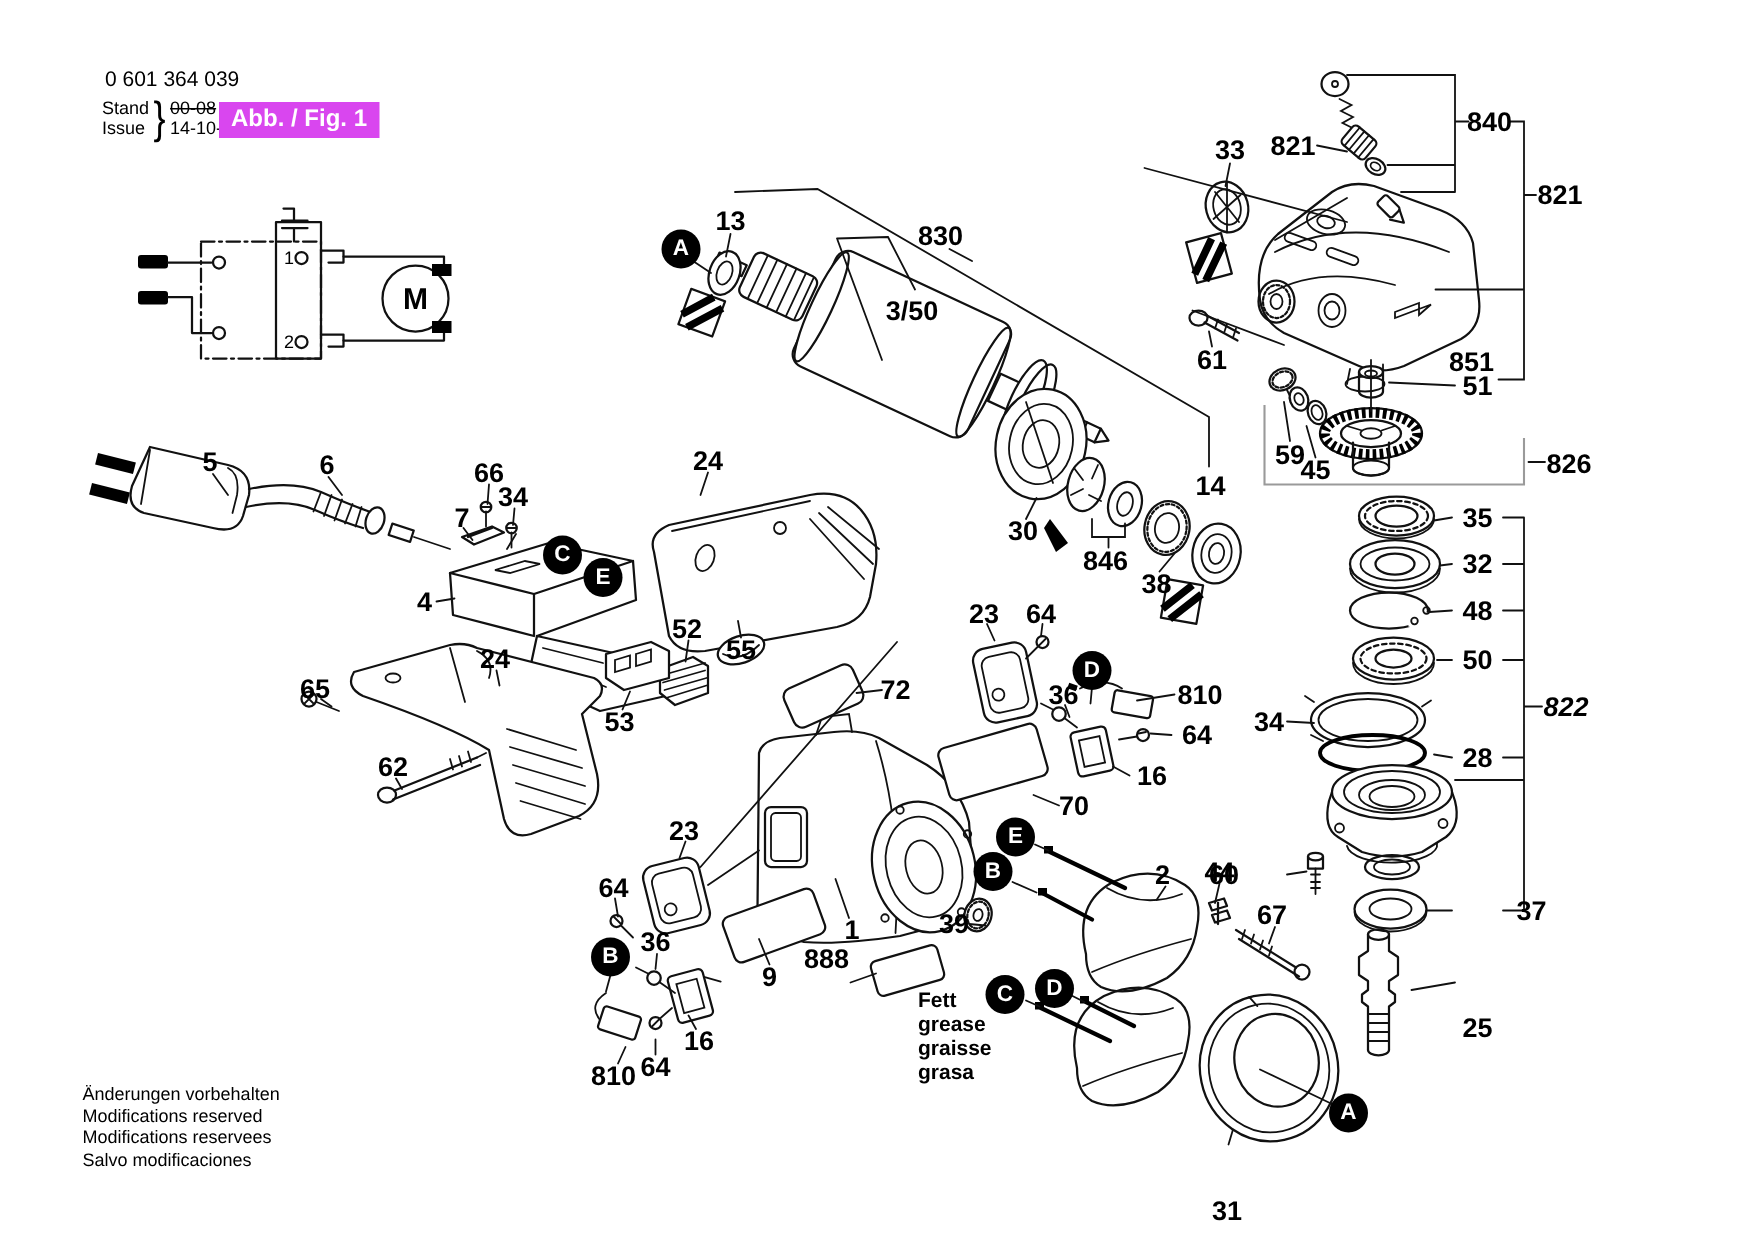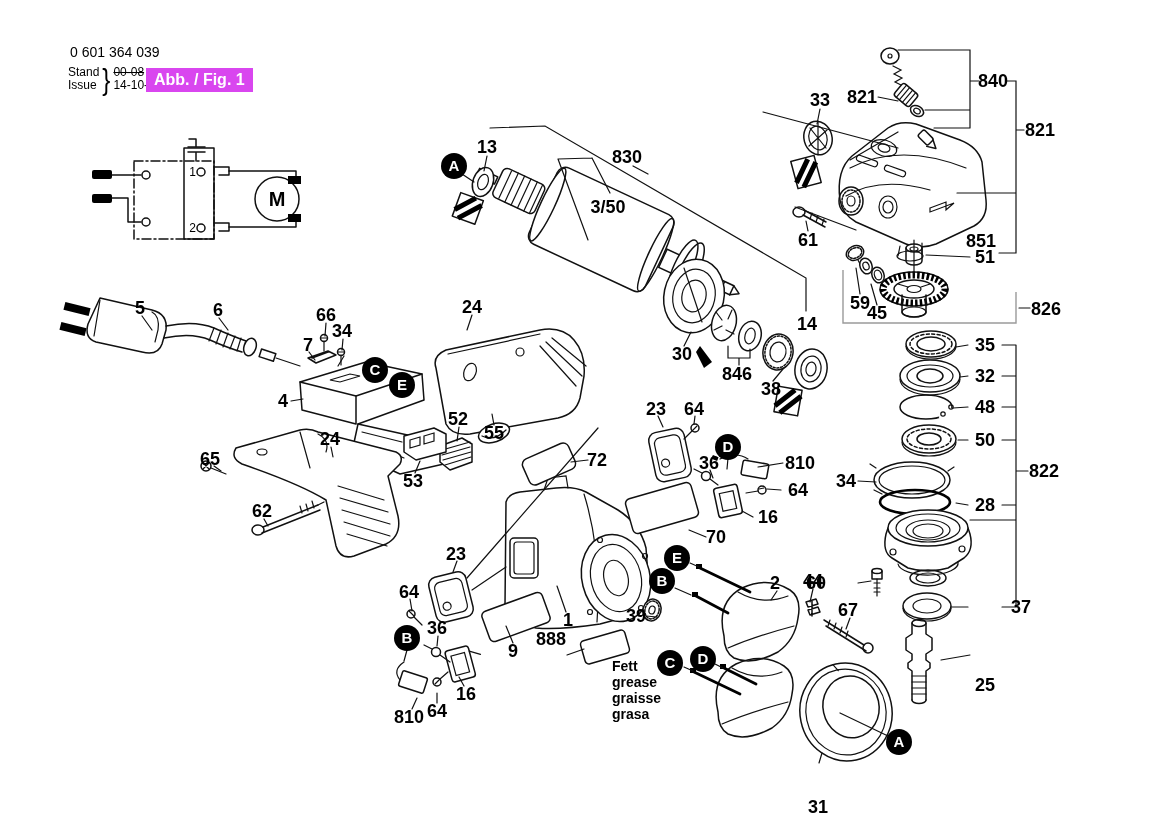--- a/index.html
+++ b/index.html
@@ -43,20 +43,26 @@
       <span>Issue</span>
     </div>
     <span class="brace">}</span>
     <div class="hdr-col">
       <span class="strike">00-08</span>
       <span>14-10-29</span>
     </div>
   </div>
   <div class="fig-badge">Abb. / Fig. 1</div>
 
+  <div class="footer">
+    <div>Änderungen vorbehalten</div>
+    <div>Modifications reserved</div>
+    <div>Modifications reservees</div>
+    <div>Salvo modificaciones</div>
+  </div>
 
   <div class="grease">
     <div>Fett</div>
     <div>grease</div>
     <div>graisse</div>
     <div>grasa</div>
   </div>
 
   <svg class="art" width="1169" height="826" viewBox="0 0 1169 826">
     <defs>
@@ -500,21 +506,21 @@
       <span class="plabel" style="left: 981px; top: 241px;">851</span>
       <span class="plabel" style="left: 985px; top: 257px;">51</span>
       <span class="plabel" style="left: 860px; top: 303px;">59</span>
       <span class="plabel" style="left: 877px; top: 313px;">45</span>
       <span class="plabel" style="left: 1046px; top: 309px;">826</span>
       <span class="plabel" style="left: 985px; top: 345px;">35</span>
       <span class="plabel" style="left: 985px; top: 376px; text-align: center;">32</span>
       <span class="plabel" style="left: 985px; top: 407px;">48</span>
       <span class="plabel" style="left: 985px; top: 440px;">50</span>
       <span class="plabel" style="left: 846px; top: 481px;">34</span>
-      <span class="plabel" style="left: 1044px; top: 471px;">822</span>
+      <span class="plabel" style="left: 1044px; top: 471px; font-style: italic;">822</span>
       <span class="plabel" style="left: 985px; top: 505px;">28</span>
       <span class="plabel" style="left: 816px; top: 583px;">60</span>
       <span class="plabel" style="left: 848px; top: 610px;">67</span>
       <span class="plabel" style="left: 1021px; top: 607px;">37</span>
       <span class="plabel" style="left: 813px; top: 581px;">44</span>
       <span class="plabel" style="left: 775px; top: 583px;">2</span>
       <span class="plabel" style="left: 985px; top: 655px; margin-top: 30px;">25</span>
       <span class="plabel" style="left: 818px; top: 807px;">31</span>
       <span class="plabel" style="left: 636px; top: 616px;">39</span>
       <span class="plabel" style="left: 568px; top: 620px;">1</span>

